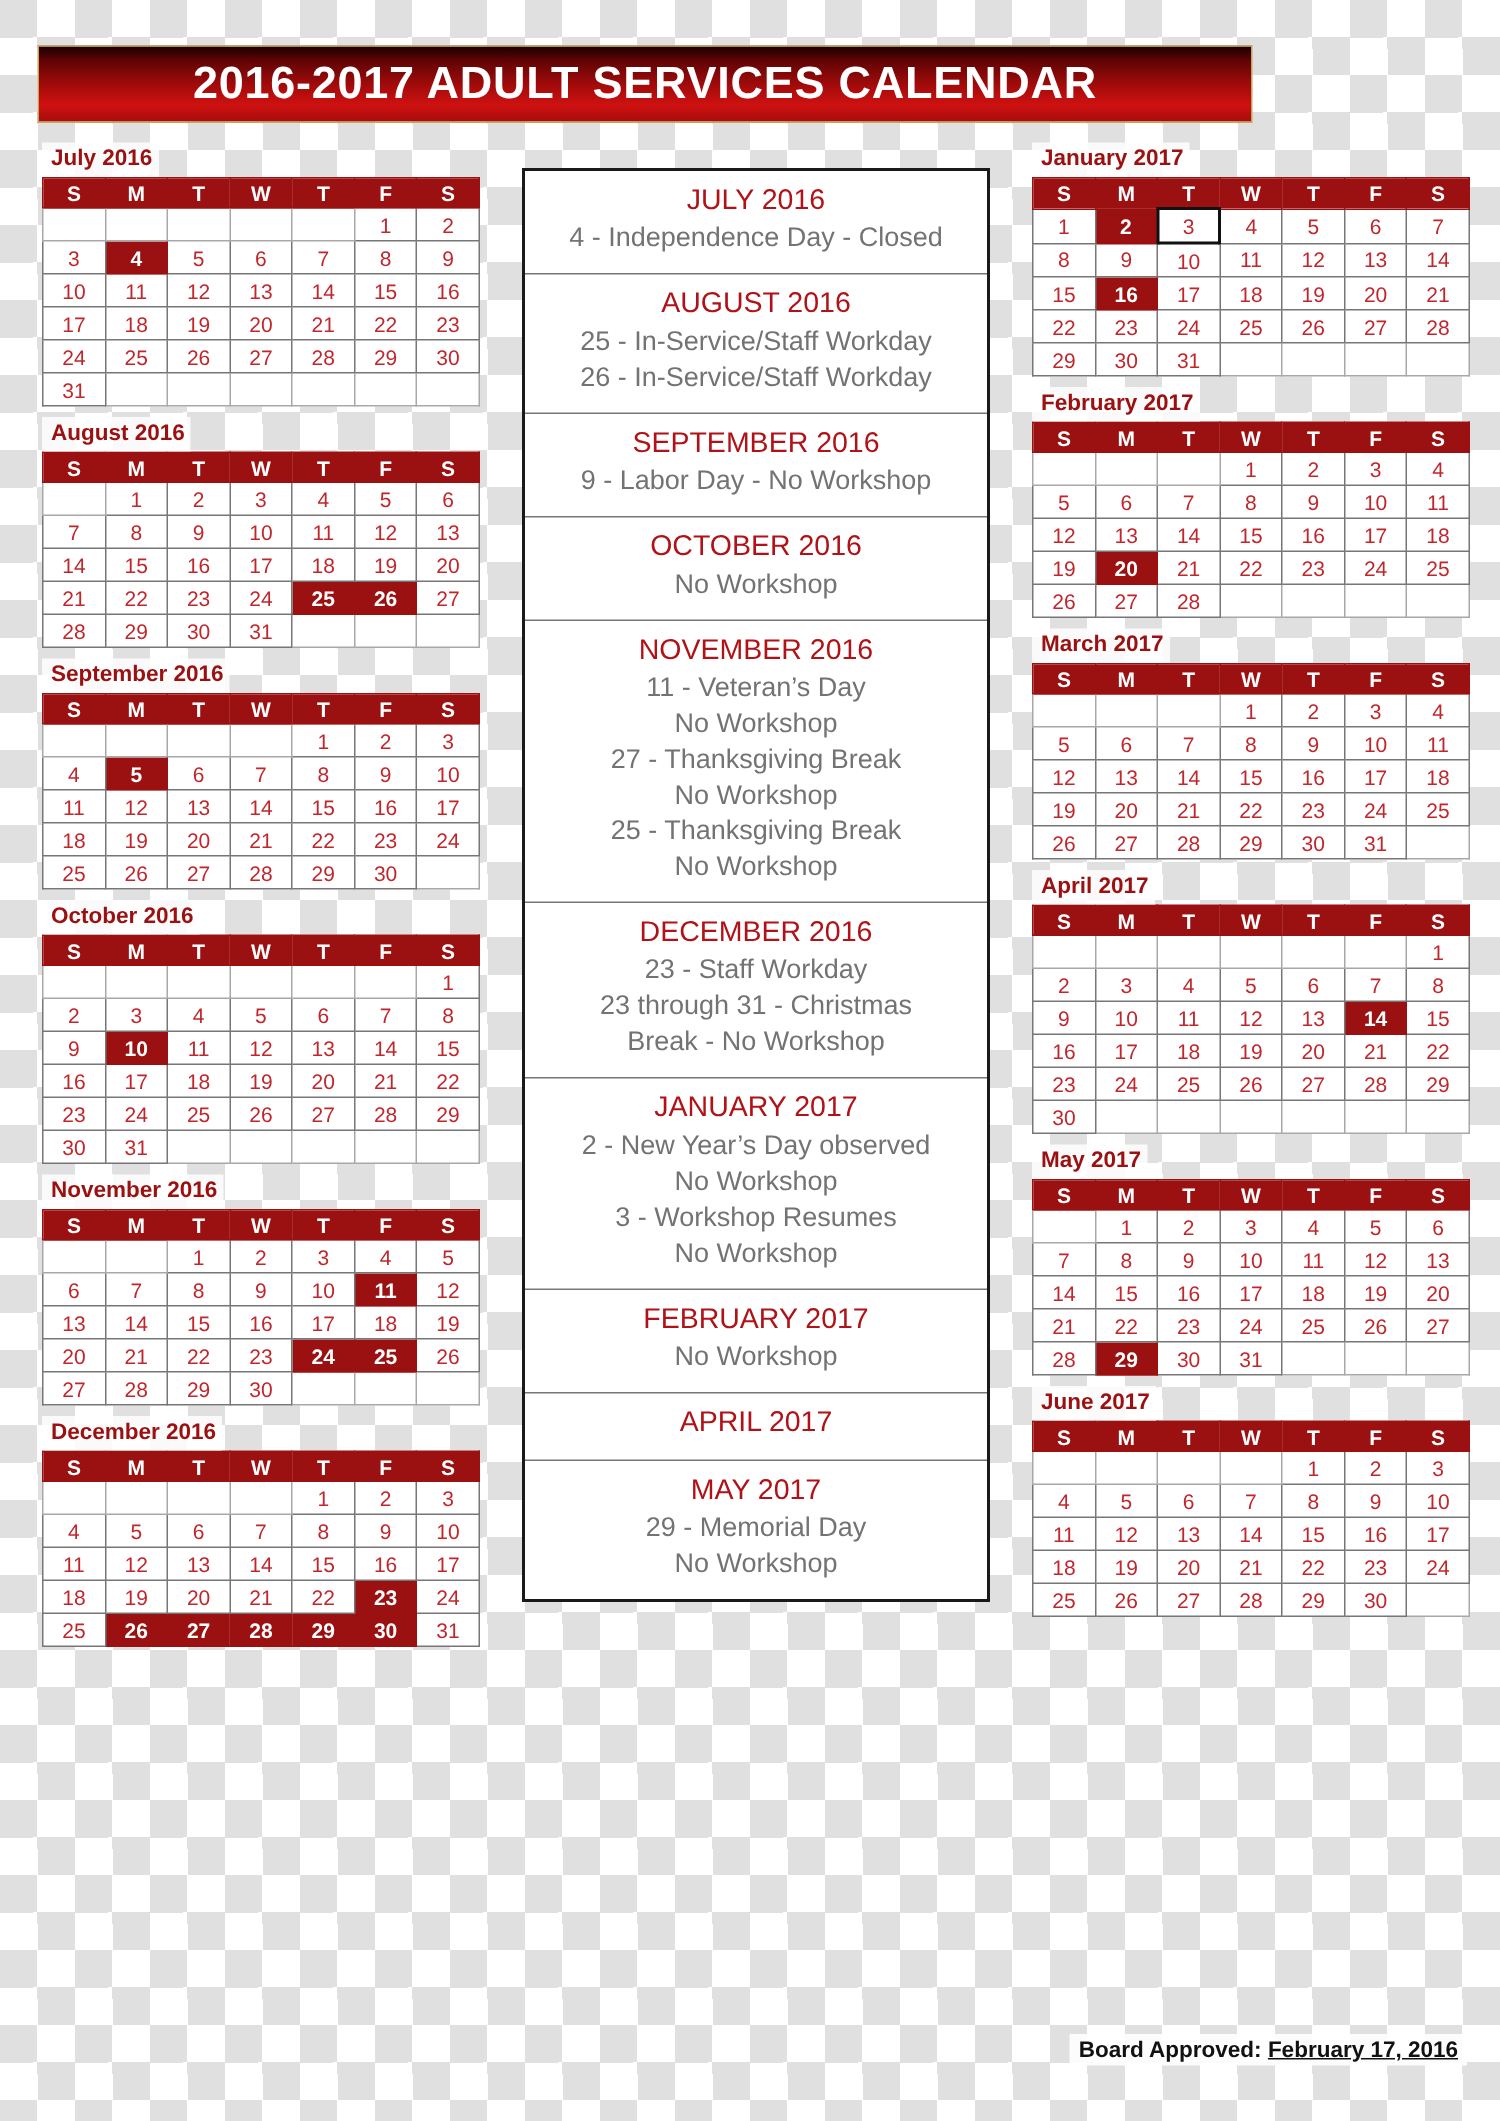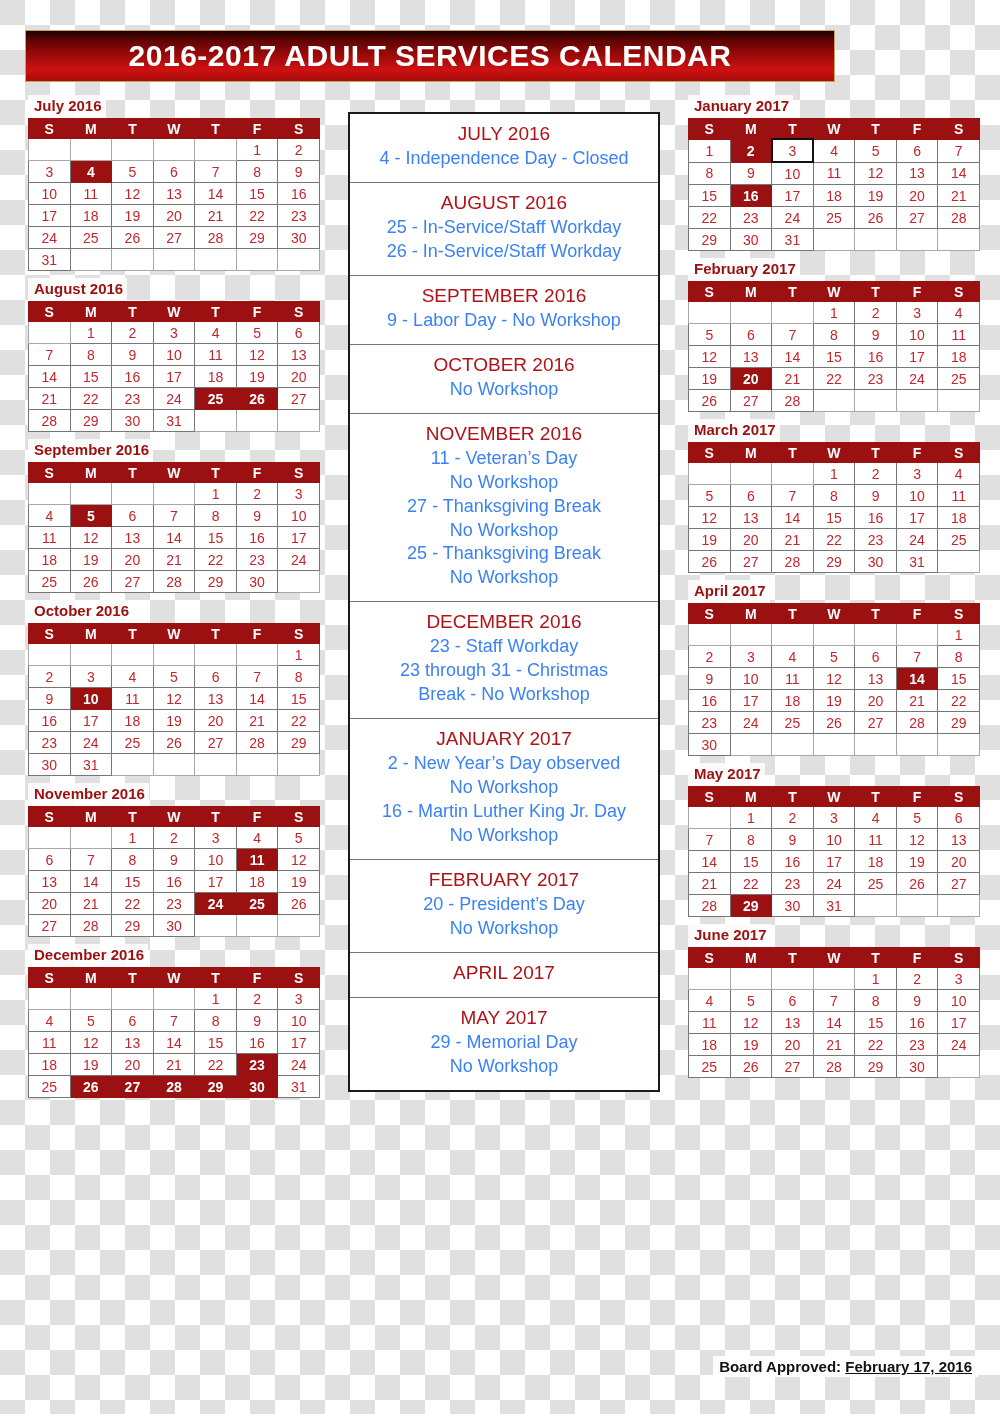--- a/index.html
+++ b/index.html
@@ -117,21 +117,21 @@
   }
   .note-block:last-child { border-bottom: none; }
   .note-title {
     color: #B01217;
     font-size: 19px;
     font-weight: normal;
     margin-bottom: 2px;
     font-family: "Liberation Sans", sans-serif;
   }
   .note-line {
-    color: #3b82f6;
+    color: #737373;
     font-size: 18px;
     line-height: 1.33;
     font-family: "Liberation Sans", sans-serif;
   }
 
   
   .footer {
     position: absolute;
     right: 22px;
     top: 1356px;
@@ -563,26 +563,25 @@
     <div class="note-block">
       <div class="note-title">DECEMBER 2016</div>
       <div class="note-line">23 - Staff Workday</div>
       <div class="note-line">23 through 31 - Christmas</div>
       <div class="note-line">Break - No Workshop</div>
     </div>
     <div class="note-block">
       <div class="note-title">JANUARY 2017</div>
       <div class="note-line">2 - New Year’s Day observed</div>
       <div class="note-line">No Workshop</div>
-      <div class="note-line">16 - Martin Luther King Jr. Day</div>
+      <div class="note-line">3 - Workshop Resumes</div>
       <div class="note-line">No Workshop</div>
     </div>
     <div class="note-block">
       <div class="note-title">FEBRUARY 2017</div>
-      <div class="note-line">20 - President’s Day</div>
       <div class="note-line">No Workshop</div>
     </div>
     <div class="note-block">
       <div class="note-title">APRIL 2017</div>
     </div>
     <div class="note-block">
       <div class="note-title">MAY 2017</div>
       <div class="note-line">29 - Memorial Day</div>
       <div class="note-line">No Workshop</div>
     </div>

